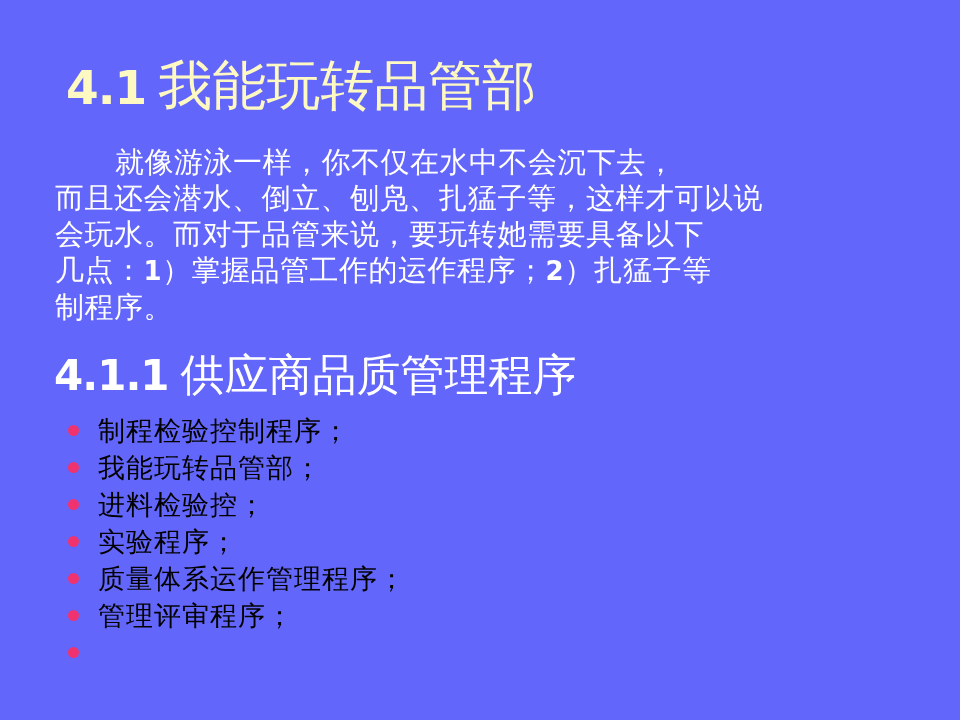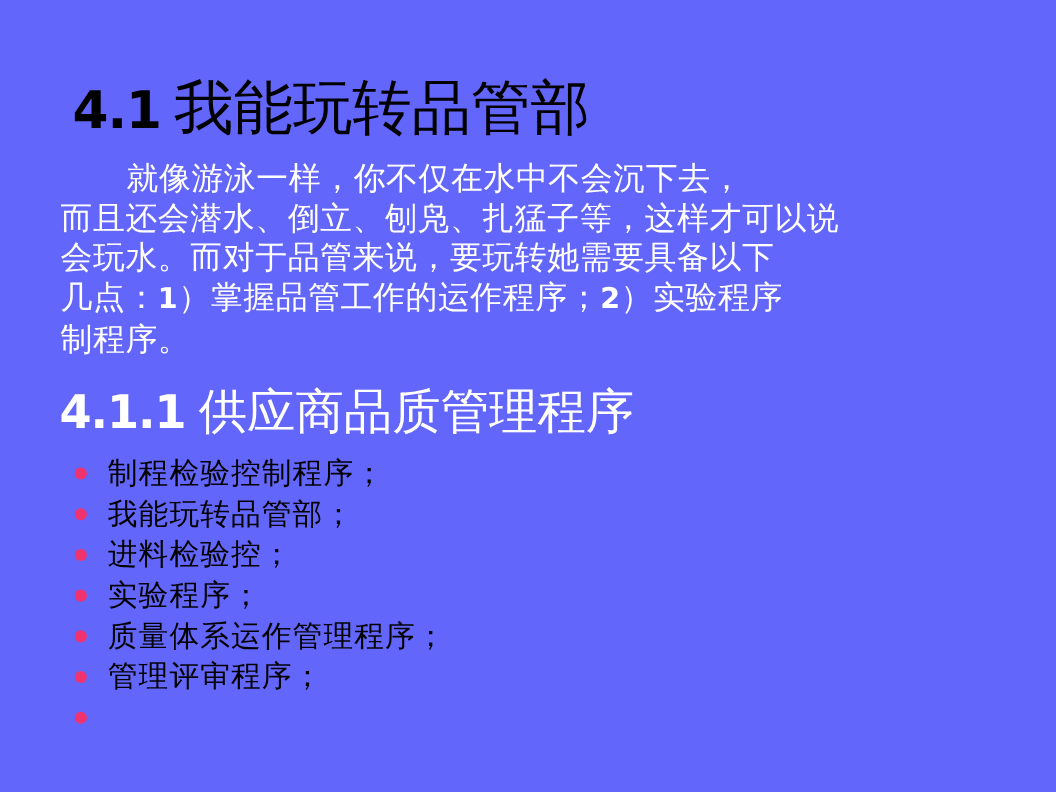--- a/index.html
+++ b/index.html
@@ -20,22 +20,22 @@
     width: 960px;
     height: 720px;
     background: #6366fa;
     box-sizing: border-box;
   }
 
   
   .slide-title {
     position: absolute;
     left: 66px;
-    top: 68px;
-    color: #000000;
+    top: 56px;
+    color: #fef9c3;
     font-size: 54px;
     line-height: 60px;
     white-space: nowrap;
     letter-spacing: 0px;
   }
   .slide-title .num {
     font-family: "DejaVu Sans", sans-serif;
     font-weight: bold;
     font-size: 47px;
     letter-spacing: -1px;
@@ -130,21 +130,21 @@
 <div id="slide">
 
   <div class="slide-title">
     <span class="num">4.1</span><span class="cjk">我能玩转品管部</span>
   </div>
 
   <div class="body-para">
     <span class="ln indent">就像游泳一样，你不仅在水中不会沉下去，</span>
     <span class="ln">而且还会潜水、倒立、刨凫、扎猛子等，这样才可以说</span>
     <span class="ln">会玩水。而对于品管来说，要玩转她需要具备以下</span>
-    <span class="ln"><span>几点：</span><b class="enum">1</b><span>）掌握品管工作的运作程序；</span><b class="enum">2</b><span>）实验程序</span></span>
+    <span class="ln"><span>几点：</span><b class="enum">1</b><span>）掌握品管工作的运作程序；</span><b class="enum">2</b><span>）扎猛子等</span></span>
     <span class="ln">制程序。</span>
   </div>
 
   <div class="sub-title">
     <span class="num">4.1.1</span><span class="cjk">供应商品质管理程序</span>
   </div>
 
   <ul class="bullet-list">
     <li><span class="dot"></span><span>制程检验控制程序；</span></li>
     <li><span class="dot"></span><span>我能玩转品管部；</span></li>

